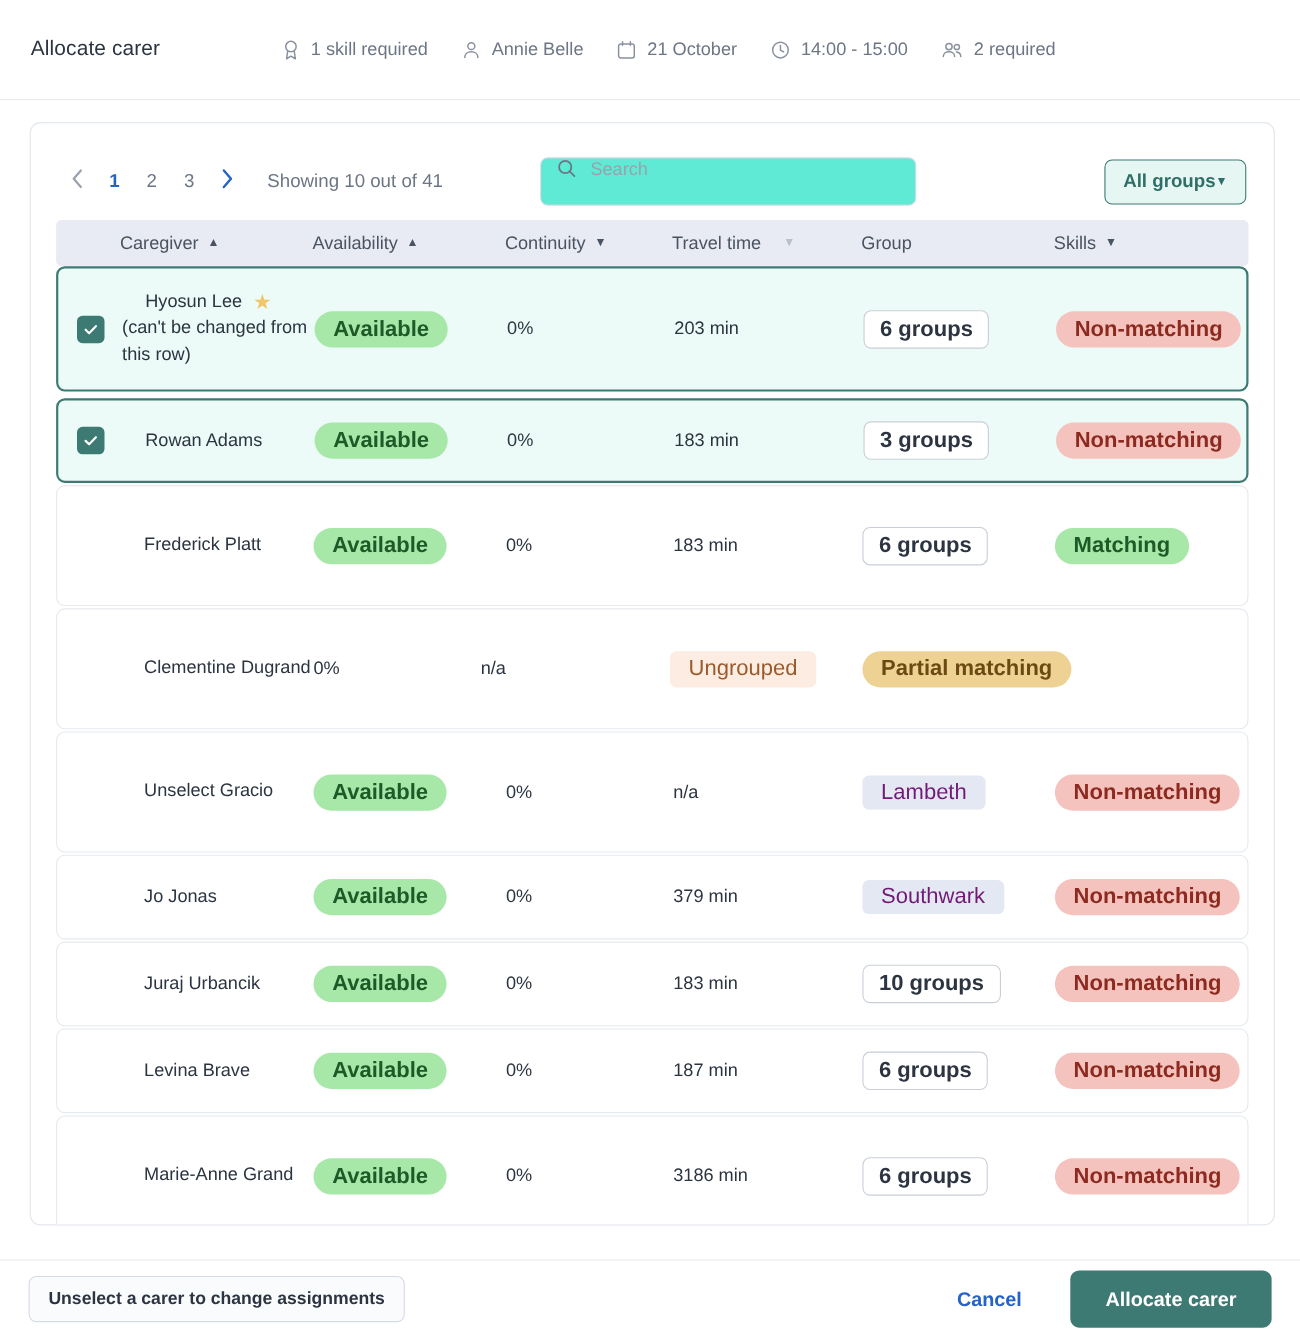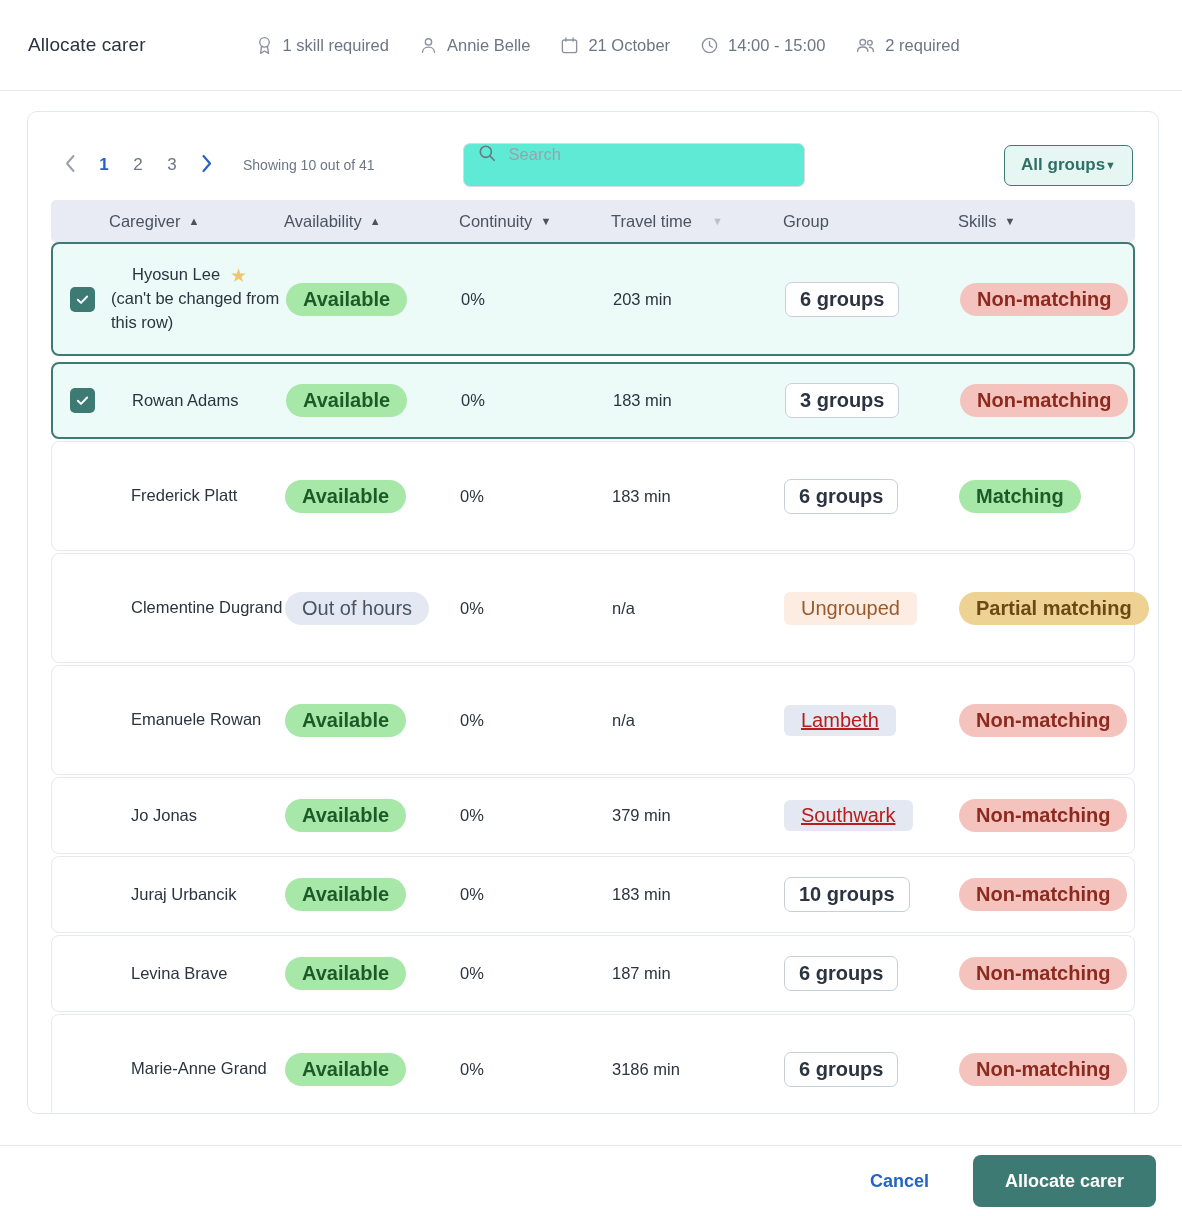--- a/index.html
+++ b/index.html
@@ -66,21 +66,21 @@
   .pg-num {
     min-width: 34px; height: 34px;
     display: flex; align-items: center; justify-content: center;
     font-size: 17px;
     color: #6d7685;
     cursor: pointer;
   }
   .pg-num.active { color: #2563c7; font-weight: 700; }
   .showing {
     margin-left: 20px;
-    font-size: 14px;
+    font-size: 17px;
     color: #6d7685;
   }
   .search-wrap {
     margin-left: 88px;
     width: 342px; height: 44px;
     border: 1px solid #d6dbe3;
     border-radius: 7px;
     display: flex; align-items: flex-start;
     padding: 0 14px;
     gap: 11px;
@@ -179,21 +179,21 @@
     font-weight: 700;
     padding: 0 17px;
     height: 33px;
     white-space: nowrap;
   }
   .pill-available   { background: #a7e8a8; color: #1d5a28; }
   .pill-outofhours  { background: #e3e8f3; color: #4a5362; font-weight: 400; }
   .pill-nonmatching { background: #f5c3bd; color: #8c2a20; }
   .pill-matching    { background: #a7e8a8; color: #1d5a28; }
   .pill-partial     { background: #eed294; color: #6b4a12; }
-  .pill-region      { background: #e3e8f3; color: #b91c1c; border-radius: 6px; height: 31px; font-weight: 400; text-decoration: underline; }
+  .pill-region      { background: #e3e8f3; color: #701a75; border-radius: 6px; height: 31px; font-weight: 400; }
   .pill-ungrouped   { background: #fcece2; color: #9a5a2c; border-radius: 6px; height: 33px; font-weight: 400; }
   .pill-groups {
     background: #fff;
     border: 1px solid #c9ced8;
     border-radius: 7px;
     color: #2b3440;
     font-weight: 700;
     height: 35px;
     padding: 0 14px;
     cursor: pointer;
@@ -430,31 +430,30 @@
         <div class="cell c-group"><span class="pill pill-groups">6 groups</span></div>
         <div class="cell c-skills"><span class="pill pill-matching">Matching</span></div>
       </div>
       <div class="row tall">
         <div class="c-check cb-cell"></div>
         <div class="cell c-name">
           <div class="name-line">
             <span class="name-main">Clementine Dugrand</span>
           </div>
         </div>
-        <div class="cell c-avail"><span class="pill pill-outofhours">Out of hours</span></div>
         <div class="cell c-cont">0%</div>
         <div class="cell c-travel">n/a</div>
         <div class="cell c-group"><span class="pill pill-ungrouped">Ungrouped</span></div>
         <div class="cell c-skills"><span class="pill pill-partial">Partial matching</span></div>
       </div>
       <div class="row tall">
         <div class="c-check cb-cell"></div>
         <div class="cell c-name">
           <div class="name-line">
-            <span class="name-main">Emanuele Rowan</span>
+            <span class="name-main">Unselect Gracio</span>
           </div>
         </div>
         <div class="cell c-avail"><span class="pill pill-available">Available</span></div>
         <div class="cell c-cont">0%</div>
         <div class="cell c-travel">n/a</div>
         <div class="cell c-group"><span class="pill pill-region">Lambeth</span></div>
         <div class="cell c-skills"><span class="pill pill-nonmatching">Non-matching</span></div>
       </div>
       <div class="row">
         <div class="c-check cb-cell"></div>
@@ -505,15 +504,16 @@
         <div class="cell c-avail"><span class="pill pill-available">Available</span></div>
         <div class="cell c-cont">0%</div>
         <div class="cell c-travel">3186 min</div>
         <div class="cell c-group"><span class="pill pill-groups">6 groups</span></div>
         <div class="cell c-skills"><span class="pill pill-nonmatching">Non-matching</span></div>
       </div>
     </div>
 </div>
 
 <div class="footer">
+  <button class="ghost-btn">Unselect a carer to change assignments</button>
   <button class="link-btn">Cancel</button>
   <button class="primary-btn">Allocate carer</button>
 </div>
 
 </body></html>

